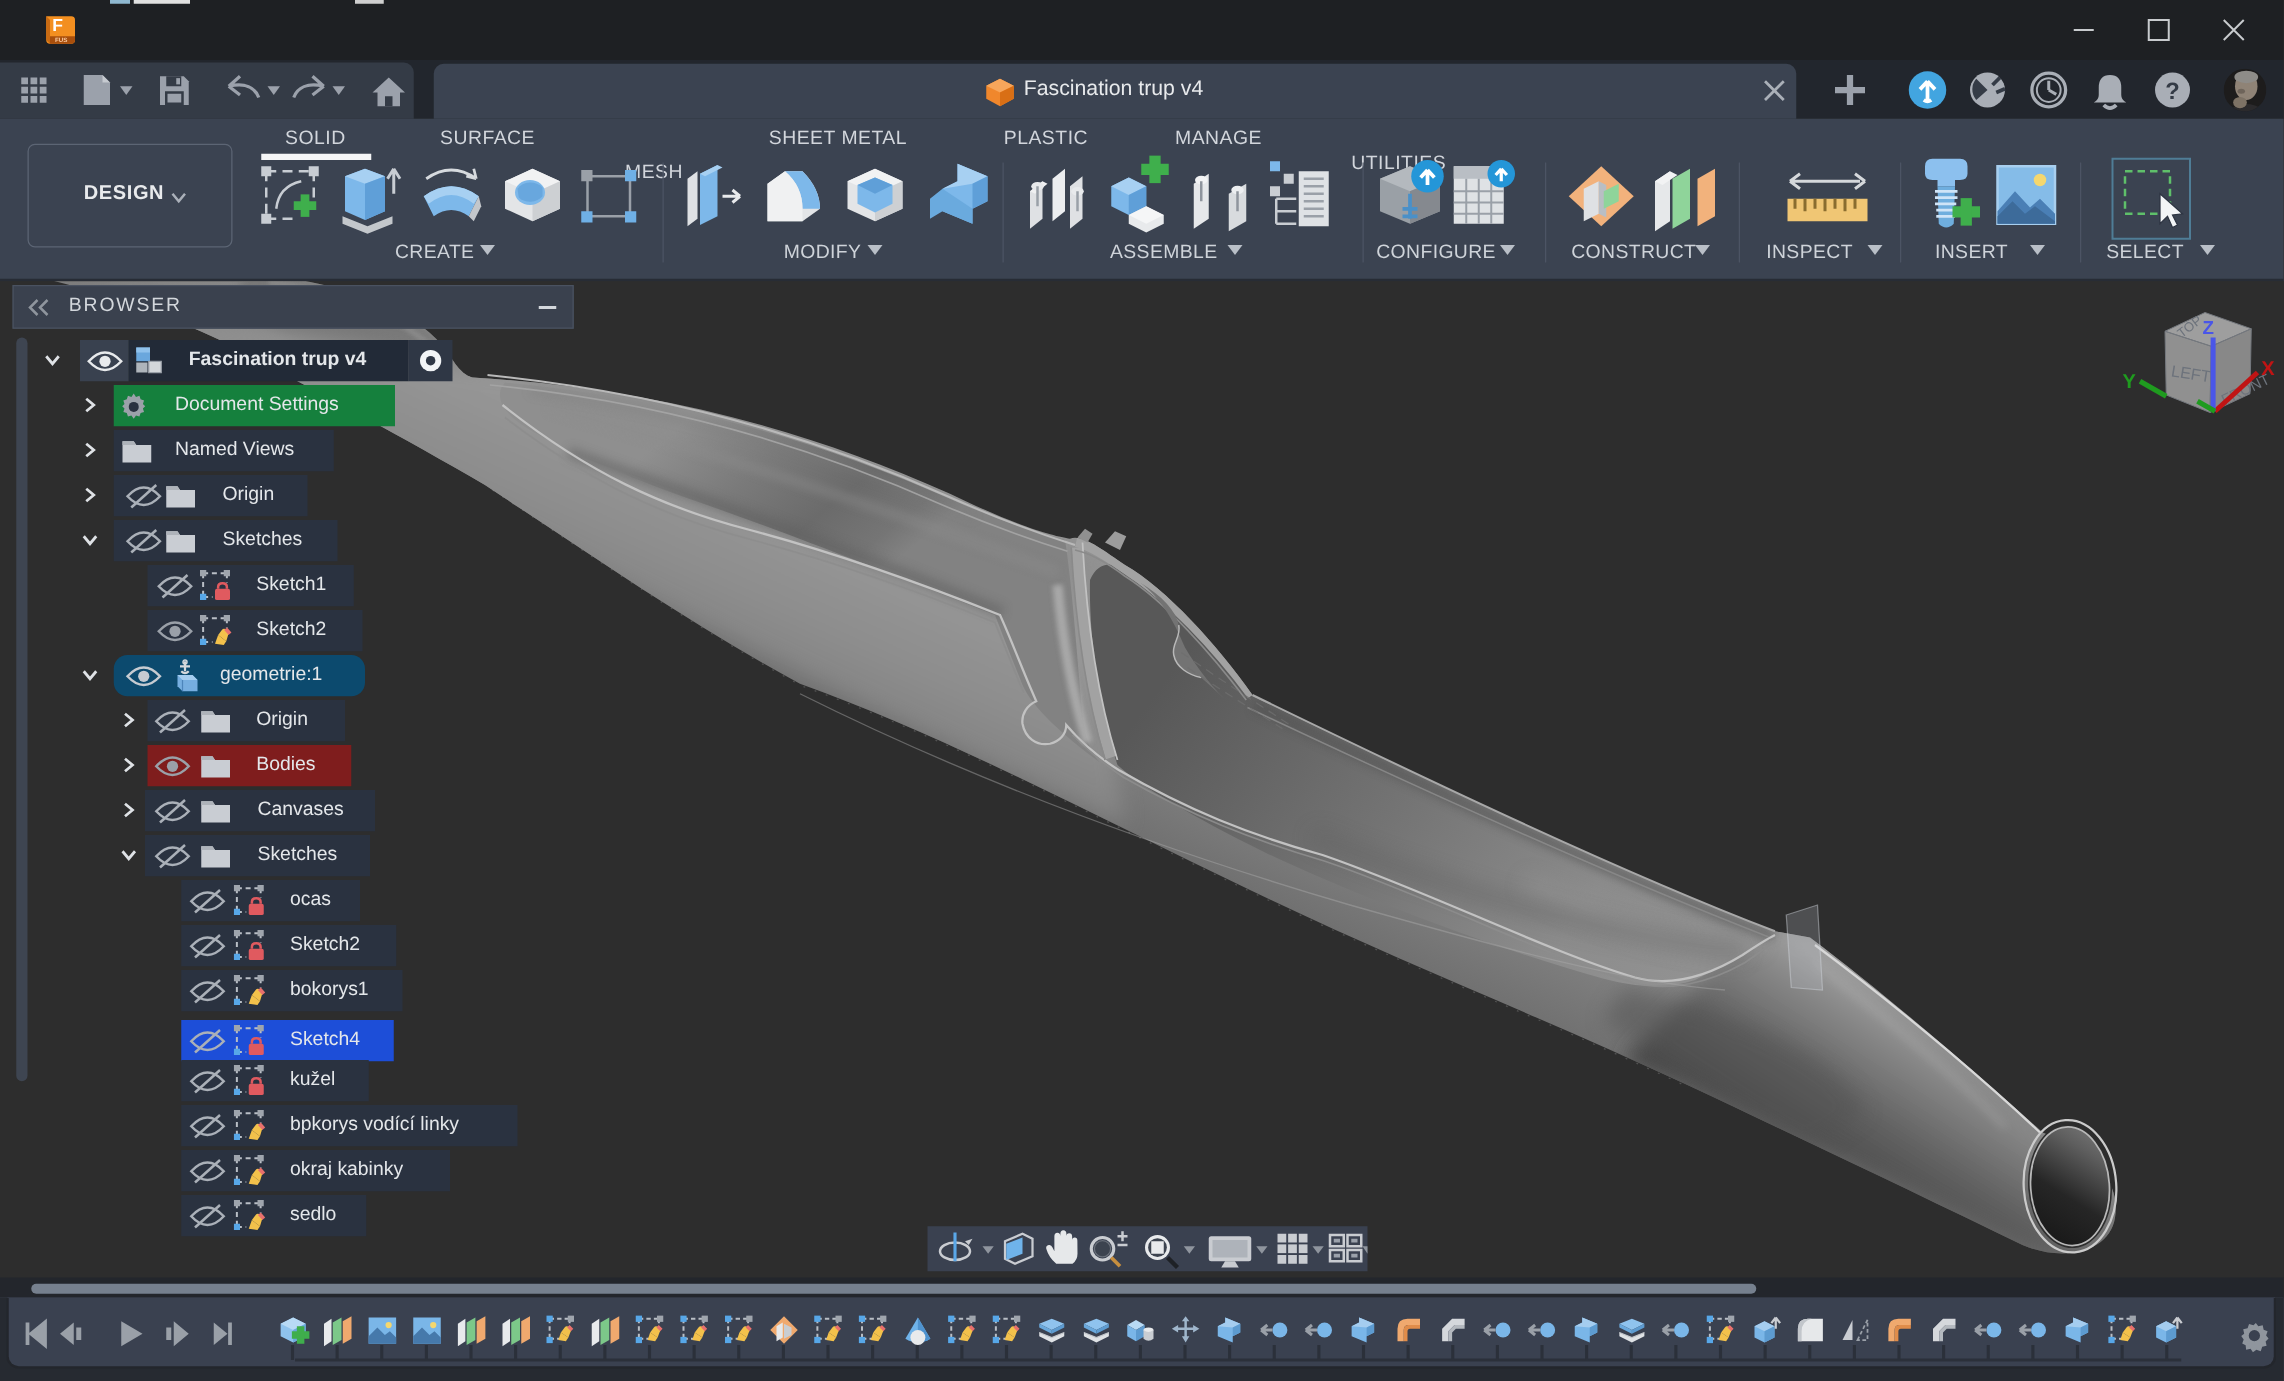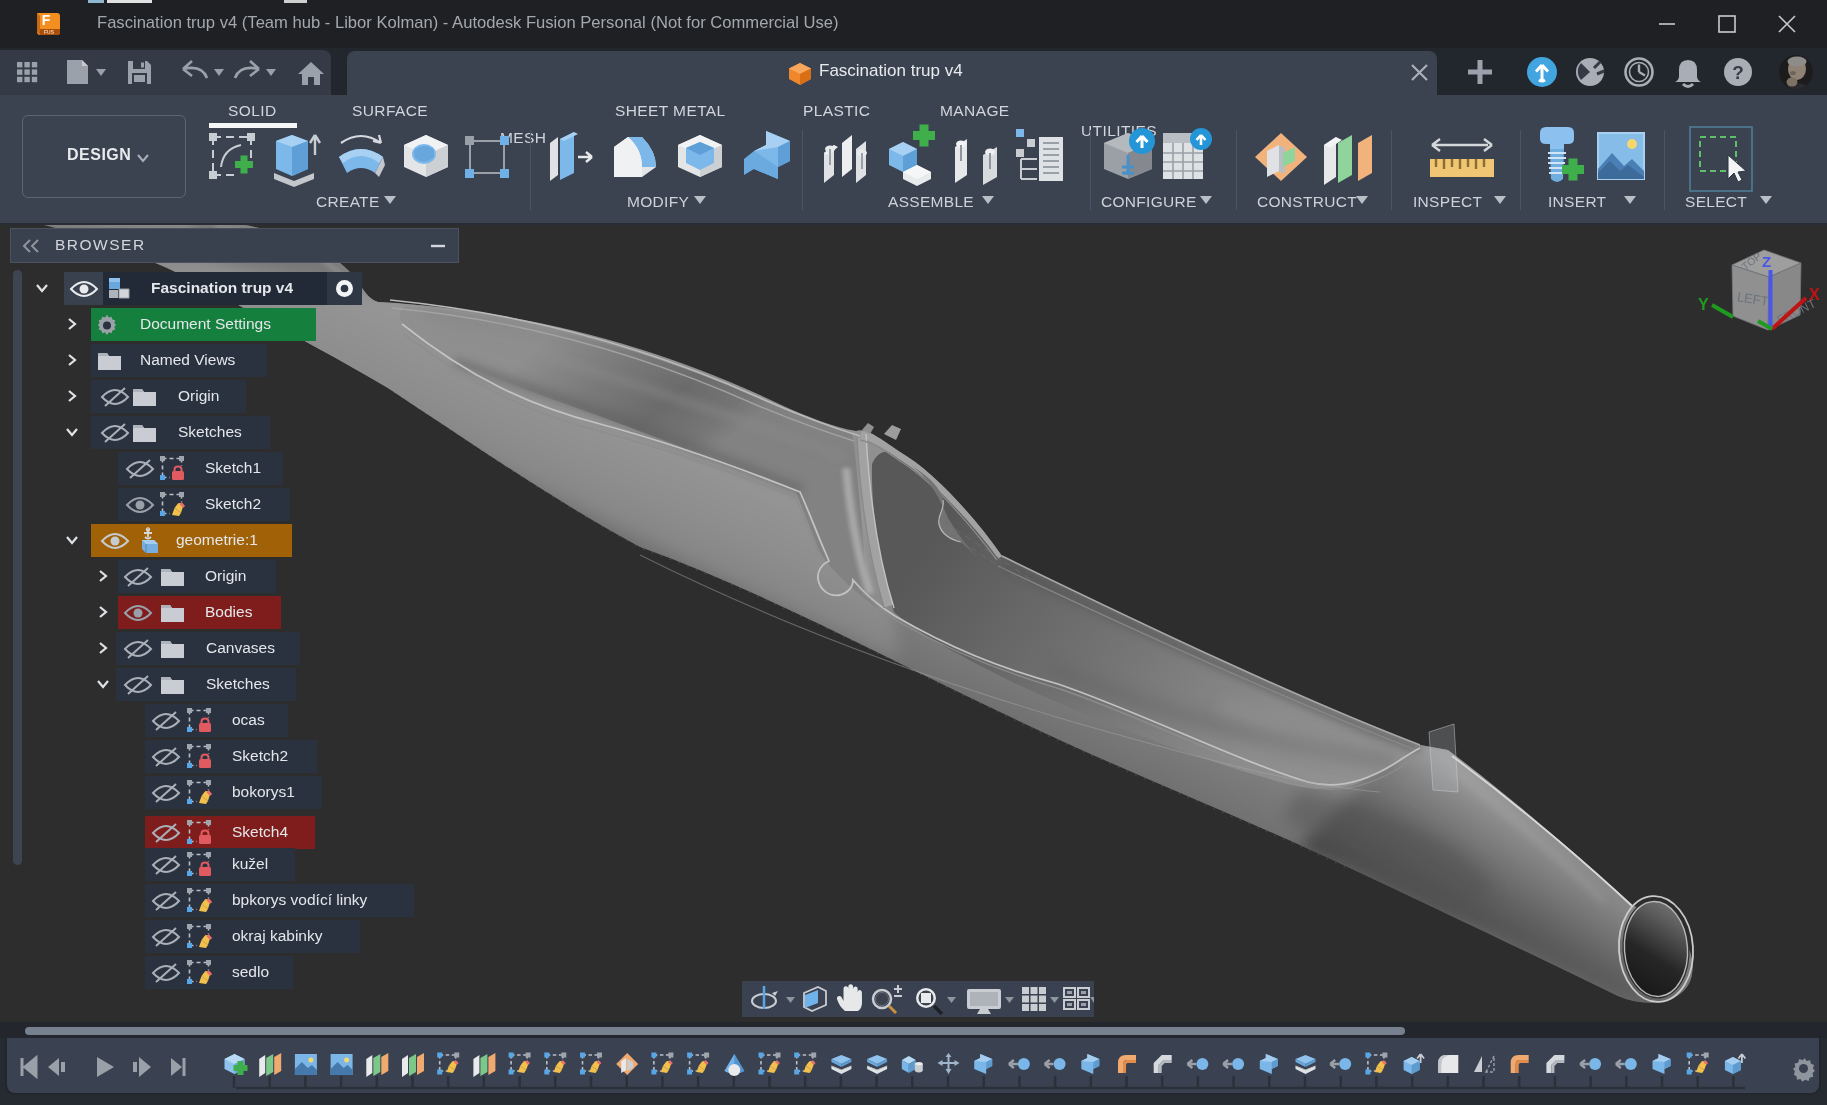--- a/index.html
+++ b/index.html
@@ -59,21 +59,20 @@
     <div style="position:absolute;left:107px;top:0;width:45px;height:2.5px;background:#e0e0e0;"></div>
     <div style="position:absolute;left:284px;top:0;width:23px;height:2.5px;background:#cfcfcf;"></div>
 
     <svg id="fusionlogo" viewBox="0 0 30 30">
       <path d="M4 4 L24 4 Q27 4 27 7 L27 23 Q27 26 24 26 L7 26 Q4 26 4 23 Z" fill="#f38f20"></path>
       <path d="M4 4 L7 7 L7 26 L4 23 Z" fill="#c96a12"></path>
       <path d="M7 20 L27 20 L27 23 Q27 26 24 26 L7 26 Z" fill="#a94f0c"></path>
       <text x="13" y="16" font-size="14" font-weight="bold" fill="#fff" text-anchor="middle">F</text>
       <text x="16" y="24.5" font-size="5" font-weight="bold" fill="#f9c9a0" text-anchor="middle">FUS</text>
     </svg>
-    <div class="title">Fascination trup v4 (Team hub - Libor Kolman) - Autodesk Fusion Personal (Not for Commercial Use)</div>
     <svg class="winbtn" style="right:130px;" viewBox="0 0 60 48">
         <path d="M22 24 H38" stroke="#c8cbce" stroke-width="1.6"></path>
       </svg>
     <svg class="winbtn" style="right:70px;" viewBox="0 0 60 48">
         <rect x="22" y="16" width="16" height="16" fill="none" stroke="#c8cbce" stroke-width="1.6"></rect>
       </svg>
     <svg class="winbtn" style="right:10px;" viewBox="0 0 60 48">
         <path d="M22 16 L38 32 M38 16 L22 32" stroke="#c8cbce" stroke-width="1.6"></path>
       </svg>
   </div>
@@ -682,21 +681,21 @@
               <path d="M0 12 L2.5 5 L9 10 L7 13 Z" fill="#f3c14b"></path>
               <path d="M2.5 5 L5.5 1 Q7 -1 9.5 1 Q12 3 10.5 5 L9 10 Z" fill="#f3c14b"></path>
               <path d="M8.5 0 L12 4" stroke="#e8706d" stroke-width="3"></path>
             </g>
           </svg>
           <span class="txt" style="left:87px;">Sketch2</span>
         </div>
     <svg class="chev" style="left:64px;top:307px;" viewBox="0 0 16 16">
           <path d="M3 5 L8 11 L13 5" fill="none" stroke="#dfe2e6" stroke-width="2.2"></path>
         </svg>
-    <div class="trow" style="left:91px;top:299px;width:201px;background:#a16207;">
+    <div class="trow" style="left:91px;top:299px;width:201px;background:#0c4a6e;border-radius:11px;">
           <svg style="position:absolute;left:9px;top:7px;" width="30" height="20" viewBox="0 0 30 20">
       <path d="M2 10 Q15 -4 28 10 Q15 24 2 10 Z" fill="none" stroke="#c6cbd1" stroke-width="2"></path>
       <circle cx="15" cy="10" r="4.5" fill="#c6cbd1"></circle>
           </svg>
           <svg style="position:absolute;left:43px;top:3px;" width="28" height="28" viewBox="0 0 28 28">
       <path d="M8 13 L20 13 L24 17 L24 26 L12 26 L8 22 Z" fill="#76aee0"></path>
       <path d="M8 13 L20 13 L24 17 L12 17 Z" fill="#a5cdef"></path>
       <path d="M12 17 L12 26" stroke="#4d85bb" stroke-width="1"></path>
       <path d="M14 2 L14 10 M10 6 L18 6 M11 10 Q14 13 17 10" stroke="#d5d8db" stroke-width="1.8" fill="none"></path>
       <circle cx="14" cy="2.5" r="1.6" fill="none" stroke="#d5d8db" stroke-width="1.2"></circle>
@@ -804,21 +803,21 @@
             <rect x="19" y="0" width="5" height="5" fill="#9fa5ad"></rect>
             <rect x="0" y="19" width="5" height="5" fill="#57a7e8"></rect>
             <g transform="translate(12,11)">
               <path d="M0 12 L2.5 5 L9 10 L7 13 Z" fill="#f3c14b"></path>
               <path d="M2.5 5 L5.5 1 Q7 -1 9.5 1 Q12 3 10.5 5 L9 10 Z" fill="#f3c14b"></path>
               <path d="M8.5 0 L12 4" stroke="#e8706d" stroke-width="3"></path>
             </g>
           </svg>
           <span class="txt" style="left:87px;">bokorys1</span>
         </div>
-    <div class="trow" style="left:145px;top:591px;width:170px;background:#7f1d1d;">
+    <div class="trow" style="left:145px;top:591px;width:170px;background:#1d4ed8;">
           <svg style="position:absolute;left:6px;top:7px;" width="30" height="20" viewBox="0 0 30 20">
       <path d="M2 10 Q15 -4 28 10 Q15 24 2 10 Z" fill="none" stroke="#aab0b8" stroke-width="2"></path>
       <path d="M25 1 L5 19" stroke="#aab0b8" stroke-width="2"></path>
           </svg>
           <svg style="position:absolute;left:42px;top:4px;" width="26" height="26" viewBox="0 0 26 26">
       <path d="M2.5 2.5 H21.5 M2.5 2.5 V21.5 M2.5 21.5 H10 M21.5 2.5 V10" stroke="#b9bec5" stroke-width="1.6" stroke-dasharray="4 3" fill="none"></path>
       <rect x="0" y="0" width="5" height="5" fill="#9fa5ad"></rect>
             <rect x="19" y="0" width="5" height="5" fill="#9fa5ad"></rect>
             <rect x="0" y="19" width="5" height="5" fill="#57a7e8"></rect>
             <g transform="translate(12,10)">

